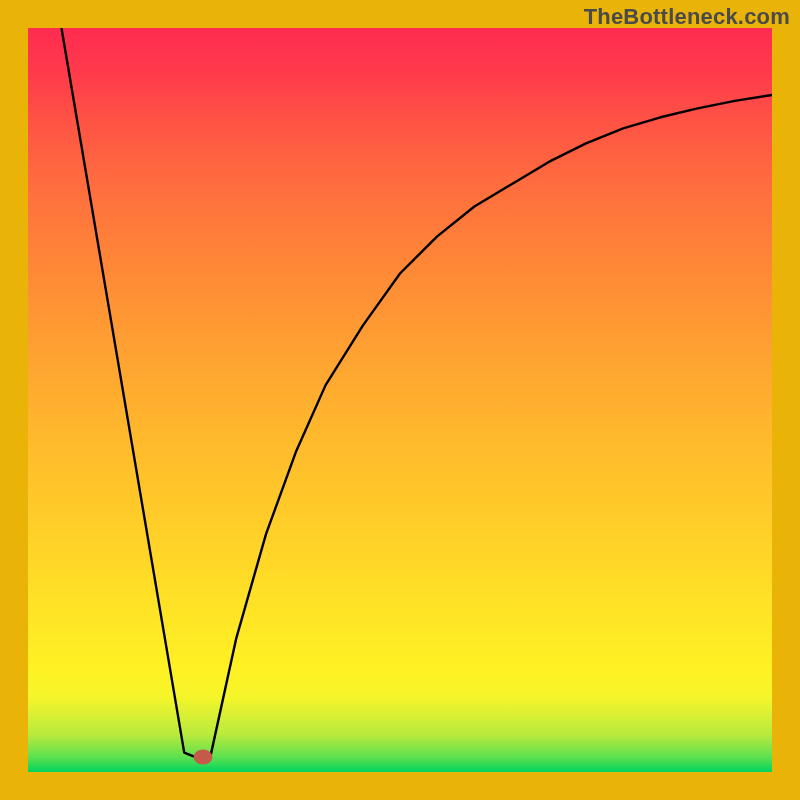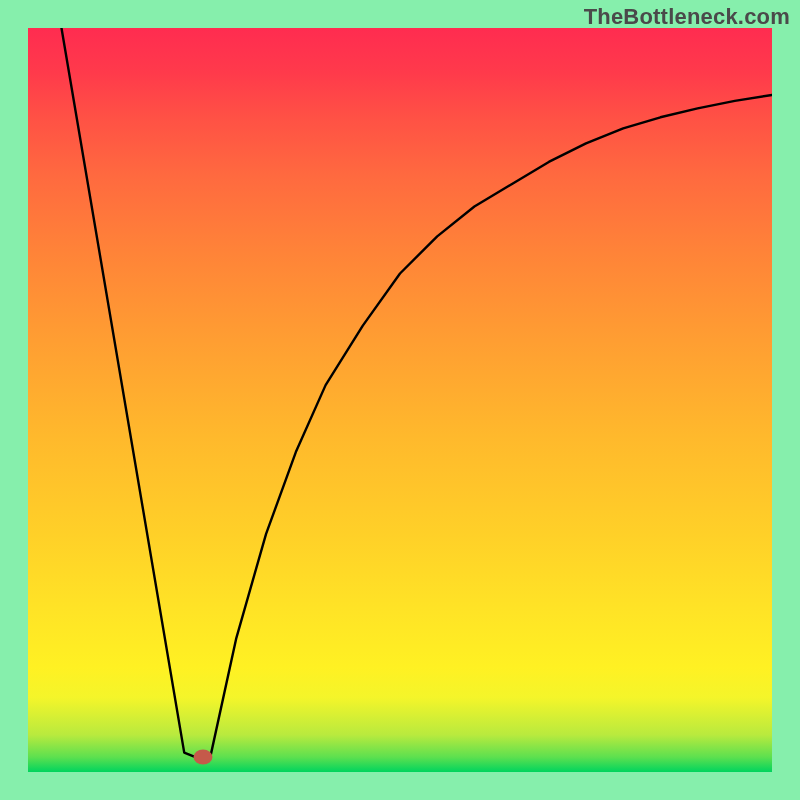--- a/index.html
+++ b/index.html
@@ -8,21 +8,21 @@
     width: 800px;
     height: 800px;
     background: #000;
     font-family: Arial, Helvetica, sans-serif;
     overflow: hidden;
   }
   .frame {
     position: relative;
     width: 800px;
     height: 800px;
-    background: #86efac;
+    background: #eab308;
   }
   .watermark {
     position: absolute;
     top: 4px;
     right: 10px;
     color: #4a4a4a;
     font-size: 22px;
     font-weight: 600;
     letter-spacing: 0.2px;
     user-select: none;

